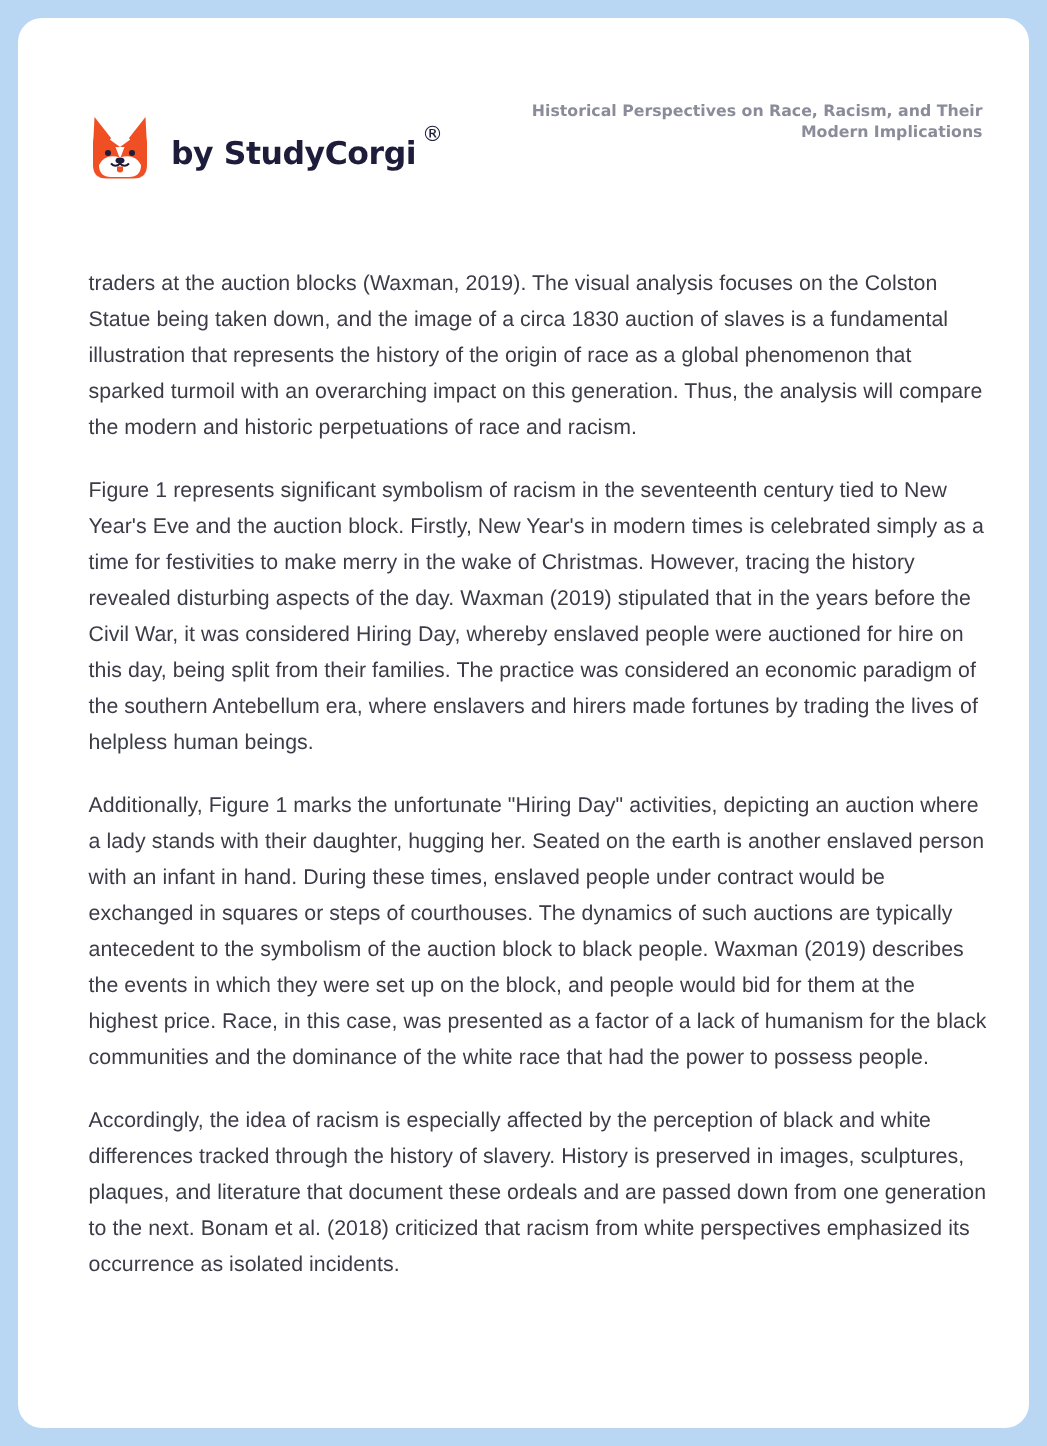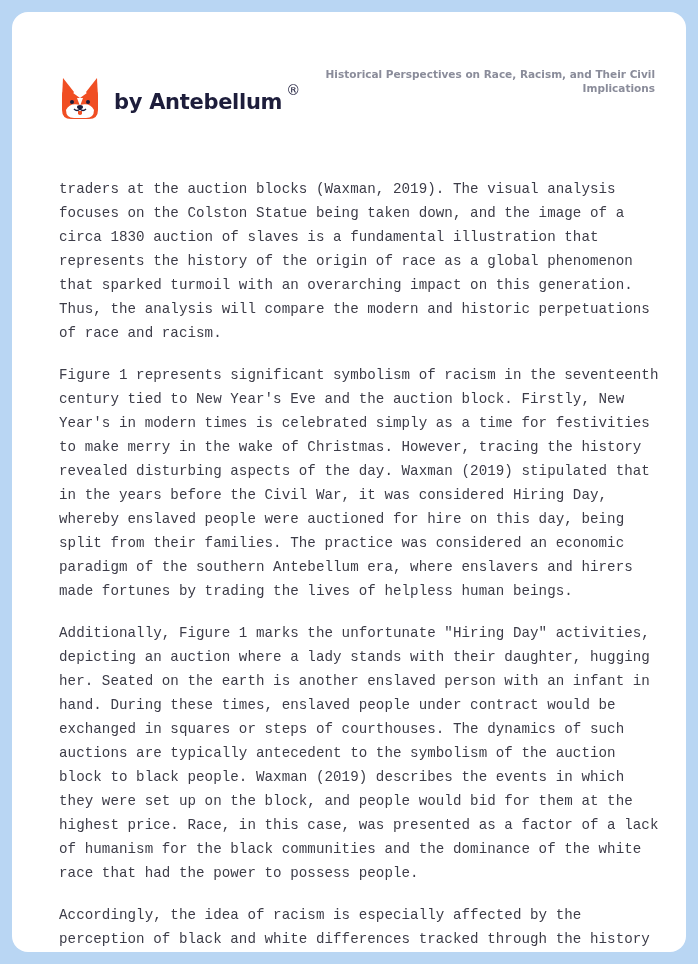--- a/index.html
+++ b/index.html
@@ -78,21 +78,21 @@
       color: #8a8c9a;
     }
     .content {
       position: absolute;
       left: 47px;
       top: 165px;
       width: 600px;
     }
     .content p {
       margin: 0 0 18px 0;
-      font-family: Liberation Mono, monospace;
+      font-family: Liberation Sans, sans-serif;
       font-size: 14.2px;
       line-height: 24px;
       color: #3c3c48;
       letter-spacing: 0.05px;
     }
   </style>
 </head>
 <body>
 
 <div class="card">
@@ -111,26 +111,26 @@
 
         <circle cx="12" cy="26" r="2" fill="#1d1d3b"></circle>
         <circle cx="28" cy="26" r="2" fill="#1d1d3b"></circle>
 
         <ellipse cx="20" cy="31" rx="3" ry="2" fill="#1d1d3b"></ellipse>
 
         <path d="M14 33 Q17 36 20 33 Q23 36 26 33" stroke="#1d1d3b" stroke-width="1.4" fill="none"></path>
 
         <path d="M18 35 L22 35 L22 38 Q20 40 18 38 Z" fill="#f04e23"></path>
       </svg>
-      <span class="logo-text">by Antebellum</span>
+      <span class="logo-text">by StudyCorgi</span>
       <span class="logo-reg">®</span>
     </div>
 
     <div class="meta">
-      <div class="meta-title">Historical Perspectives on Race, Racism, and Their Civil Implications</div>
+      <div class="meta-title">Historical Perspectives on Race, Racism, and Their Modern Implications</div>
     </div>
   </div>
 
   <div class="content">
     <p>traders at the auction blocks (Waxman, 2019). The visual analysis focuses on the Colston Statue being taken down, and the image of a circa 1830 auction of slaves is a fundamental illustration that represents the history of the origin of race as a global phenomenon that sparked turmoil with an overarching impact on this generation. Thus, the analysis will compare the modern and historic perpetuations of race and racism.</p>
     <p>Figure 1 represents significant symbolism of racism in the seventeenth century tied to New Year's Eve and the auction block. Firstly, New Year's in modern times is celebrated simply as a time for festivities to make merry in the wake of Christmas. However, tracing the history revealed disturbing aspects of the day. Waxman (2019) stipulated that in the years before the Civil War, it was considered Hiring Day, whereby enslaved people were auctioned for hire on this day, being split from their families. The practice was considered an economic paradigm of the southern Antebellum era, where enslavers and hirers made fortunes by trading the lives of helpless human beings.</p>
     <p>Additionally, Figure 1 marks the unfortunate "Hiring Day" activities, depicting an auction where a lady stands with their daughter, hugging her. Seated on the earth is another enslaved person with an infant in hand. During these times, enslaved people under contract would be exchanged in squares or steps of courthouses. The dynamics of such auctions are typically antecedent to the symbolism of the auction block to black people. Waxman (2019) describes the events in which they were set up on the block, and people would bid for them at the highest price. Race, in this case, was presented as a factor of a lack of humanism for the black communities and the dominance of the white race that had the power to possess people.</p>
     <p>Accordingly, the idea of racism is especially affected by the perception of black and white differences tracked through the history of slavery. History is preserved in images, sculptures, plaques, and literature that document these ordeals and are passed down from one generation to the next. Bonam et al. (2018) criticized that racism from white perspectives emphasized its occurrence as isolated incidents.</p>
   </div>
 </div>

